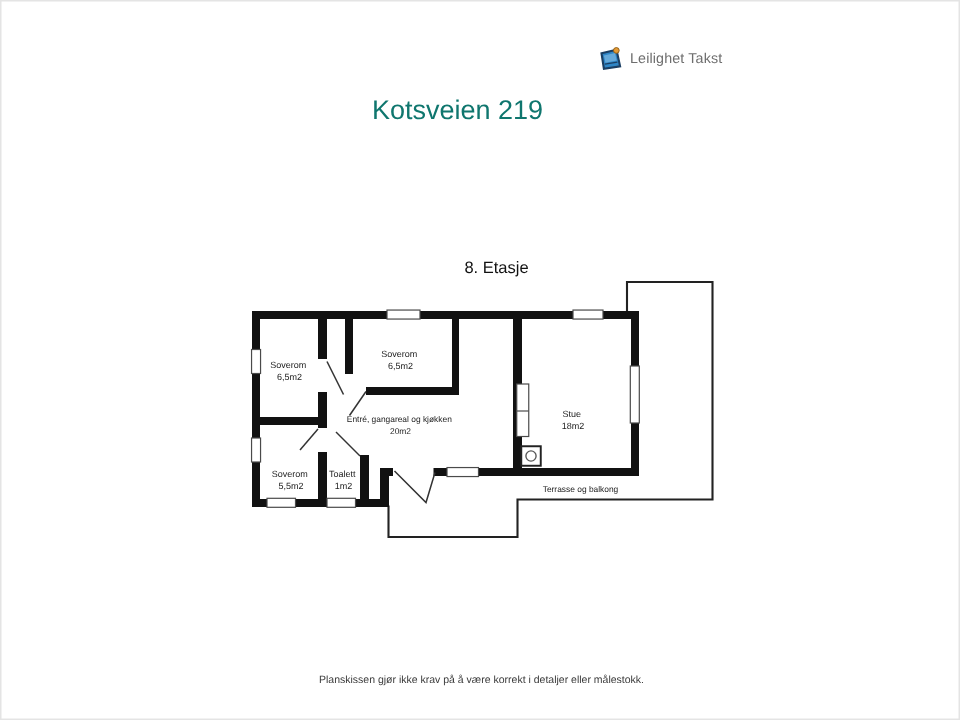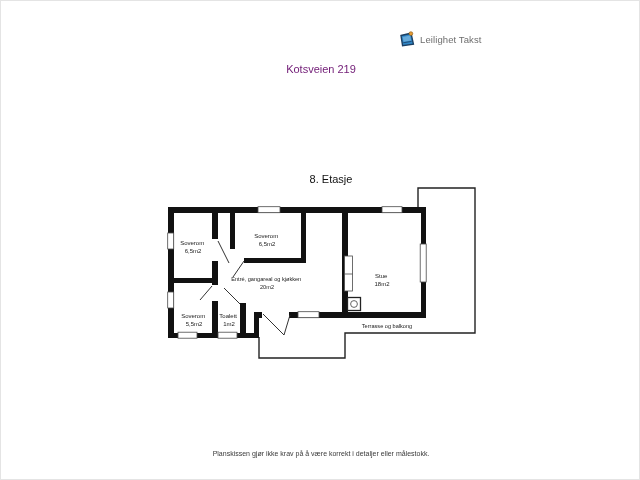--- a/index.html
+++ b/index.html
@@ -4,21 +4,21 @@
 <style>
   html,body{margin:0;padding:0;background:#fff;}
   #page{
     position:relative;width:638px;height:478px;background:#ffffff;
     border:1px solid #e4e4e4;overflow:hidden;
     font-family:"Liberation Sans", sans-serif;color:#1c1c1c;text-align:right;
   }
   .abs{position:absolute;}
   #logo{left:397px;top:30px;display:flex;align-items:center;gap:4px;}
   #logo .logo-text{font-size:9.5px;color:#6e6e6e;letter-spacing:0.1px;}
-  #doc-title{left:320px;top:62px;transform:translateX(-50%);font-size:11px;color:#701a75;}
+  #doc-title{left:304px;top:62px;transform:translateX(-50%);font-size:18px;color:#0f766e;}
   #floor-label{left:330px;top:172px;transform:translateX(-50%);font-size:11px;color:#111;}
   #disclaimer{left:320px;top:449px;transform:translateX(-50%);font-size:7px;color:#3a3a3a;white-space:nowrap;}
   svg text{font-family:"Liberation Sans", sans-serif;}
 </style>
 </head>
 <body>
 
 <div id="page">
 
   <div id="logo" class="abs">

